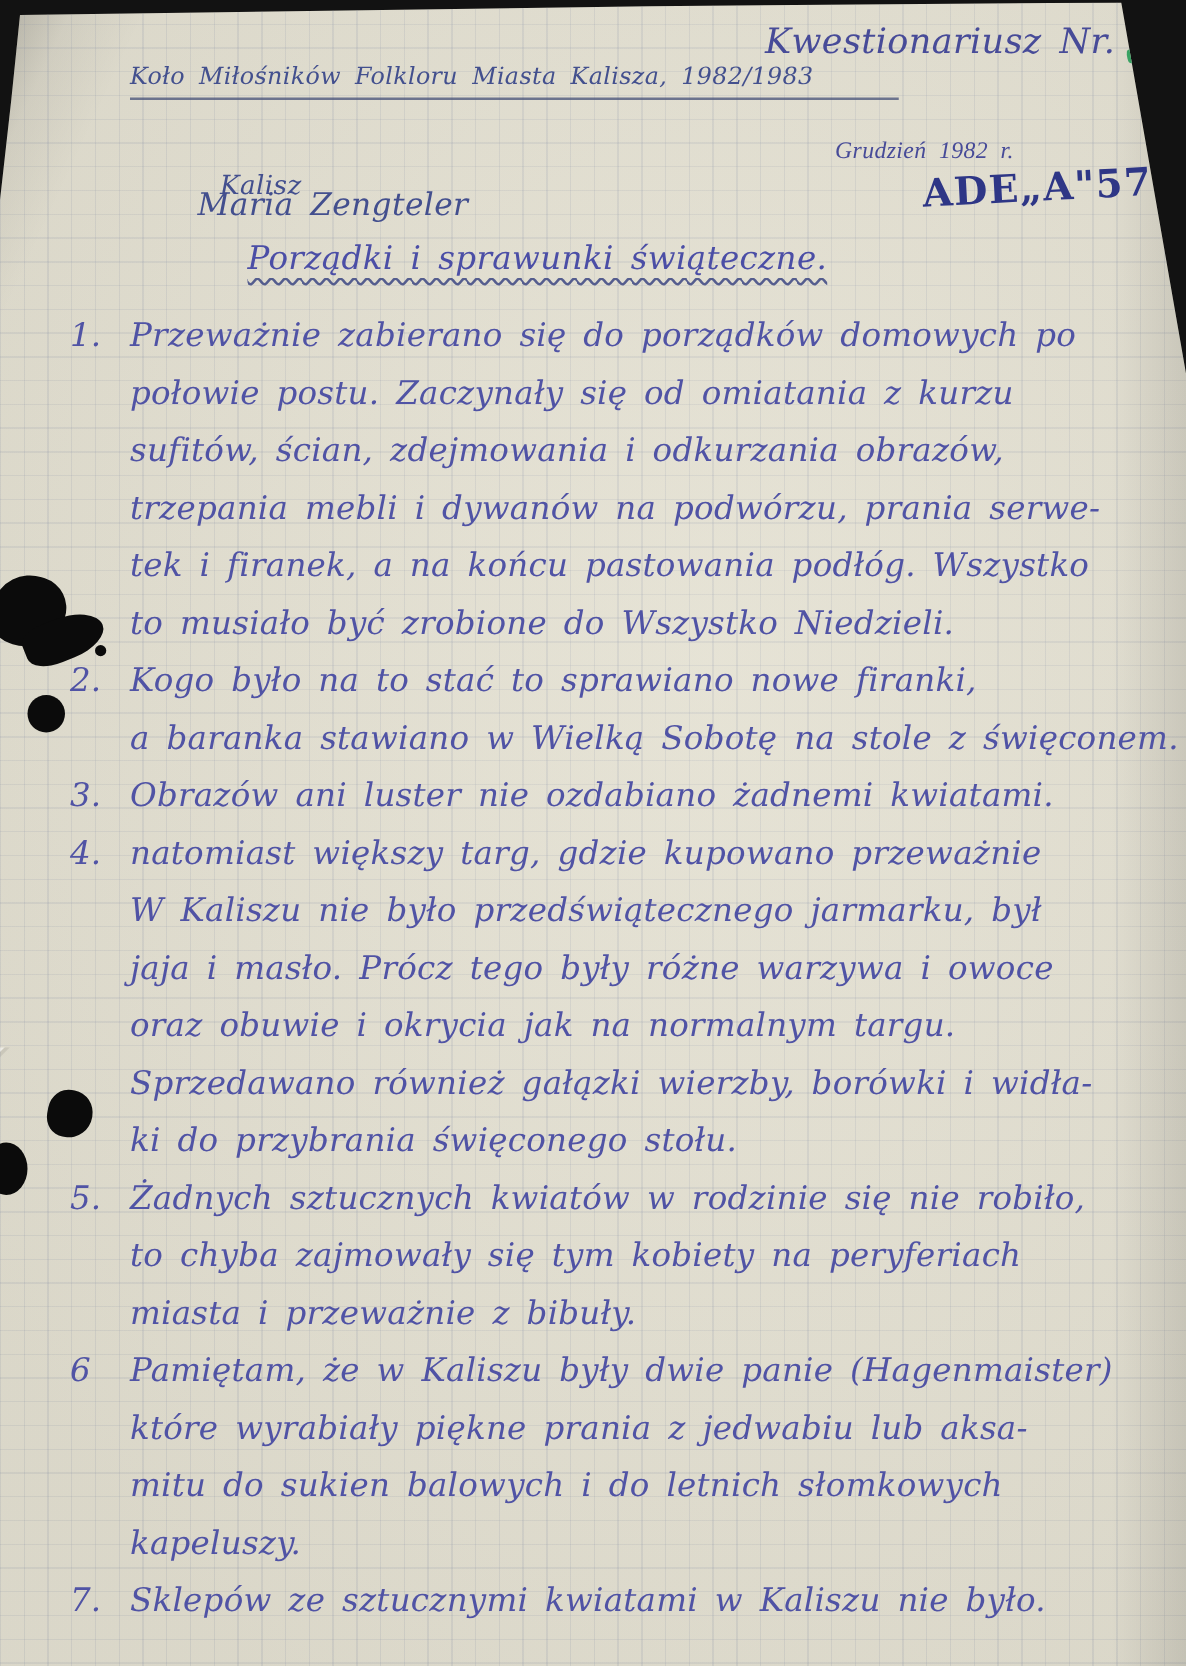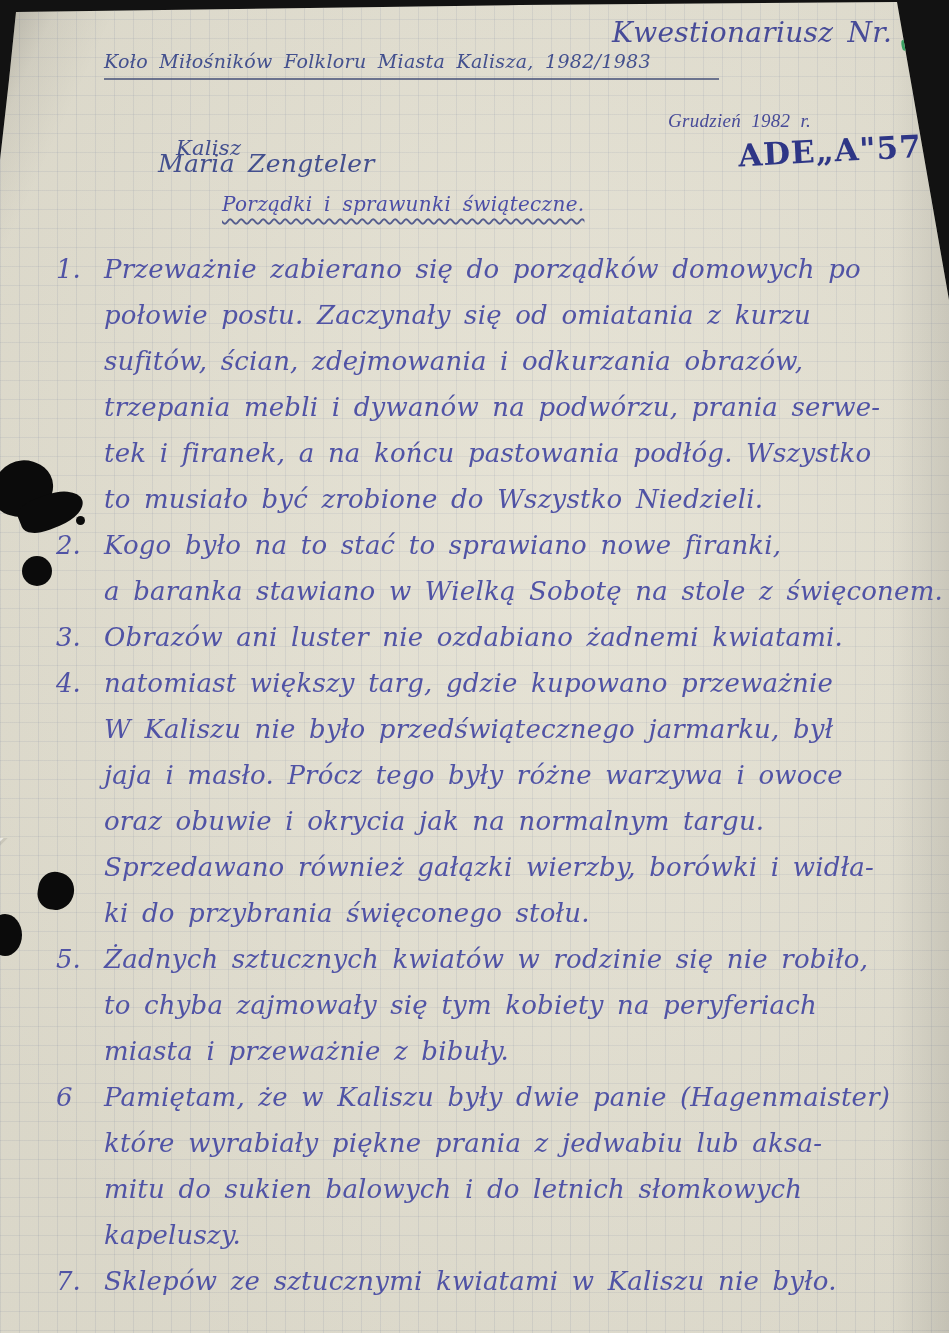--- a/index.html
+++ b/index.html
@@ -50,28 +50,27 @@
   }
   .author-name{top:108px;left:158px;font-size:25px;color:#434f8e;margin-top:41px;}
   .author-city{top:136px;left:176px;font-size:21px;color:#434f8e;}
   .date{top:110px;left:668px;font-size:19px;color:#474b98;font-family:Liberation Serif, serif;}
   .archive{
     top:132px;left:738px;font-size:31px;color:#2e3686;
     font-weight:bold;font-style:normal;transform:rotate(-3deg);
     letter-spacing:1px;
   }
   .doc-title{
-    top:192px;left:198px;font-size:20px;color:#4b4ea6;
+    top:192px;left:198px;font-size:26px;color:#4b4ea6;
     text-decoration:underline;
     text-decoration-style:wavy;
     text-decoration-color:rgba(60,70,130,0.85);
     text-decoration-thickness:2px;
     text-underline-offset:7px;
     padding-bottom:8px;
-    margin-left:24px;
   }
   .items{position:absolute;top:246px;left:56px;right:12px;}
   .item{display:flex;align-items:flex-start;}
   .num{
     flex:0 0 48px;
     color:#5053a5;font-style:italic;font-size:26px;line-height:46px;
   }
   .lines{flex:1;}
   .line{
     color:#5053a5;font-style:italic;font-size:26px;line-height:46px;

